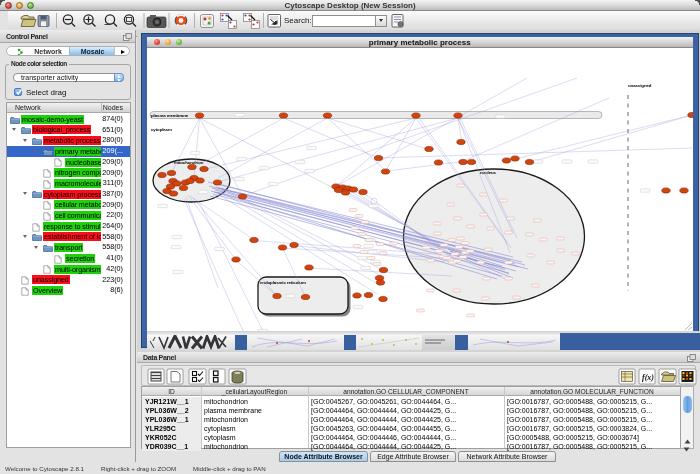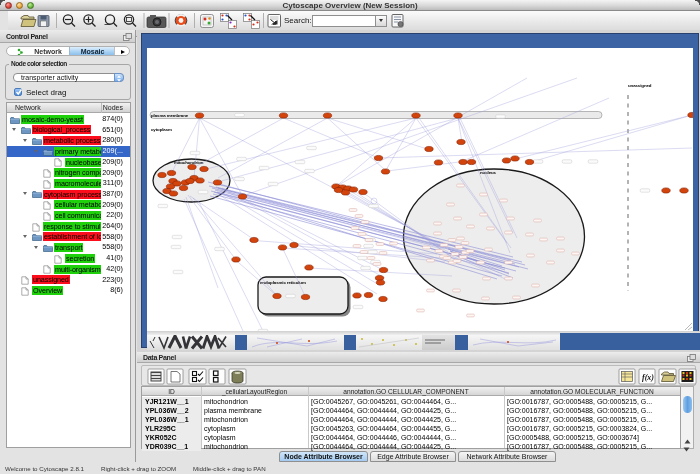--- a/index.html
+++ b/index.html
@@ -52,21 +52,21 @@
 .comp{fill:#ededed;stroke:#1a1a1a;stroke-width:1.3}
 .ctext{font-family:"Liberation Sans",sans-serif;font-weight:bold;font-size:4.4px;fill:#000;letter-spacing:-0.1px}
 </style></head>
 <body>
 <div id="titlebar" class="abs">
   <div class="abs" style="left:0;top:0;width:5px;height:5px;background:radial-gradient(circle at 100% 100%,rgba(0,0,0,0) 4px,#4d4d4d 4.5px)"></div>
   <div class="abs" style="right:0;top:0;width:5px;height:5px;background:radial-gradient(circle at 0% 100%,rgba(0,0,0,0) 4px,#4d4d4d 4.5px)"></div>
   <div class="light abs" style="left:5px;background:radial-gradient(circle at 35% 30%,#ff9a93,#dd4338 60%,#a52e23);border:0.5px solid #8e2f26"></div>
   <div class="light abs" style="left:16px;background:radial-gradient(circle at 35% 30%,#ffe2a0,#e9a73e 60%,#b97a22);border:0.5px solid #99671e"></div>
   <div class="light abs" style="left:27px;background:radial-gradient(circle at 35% 30%,#c5eda0,#6fba3f 60%,#4c8c28);border:0.5px solid #417a22"></div>
-  <div class="t">Cytoscape Overview (New Session)</div>
+  <div class="t">Cytoscape Desktop (New Session)</div>
 </div>
 <div id="toolbar" class="abs">
   <svg class="abs" style="left:0;top:0" width="700" height="19" viewBox="0 0 700 19">
     <g stroke="#b0b0b0">
         <path d="M48.5 2 v15 M136 2 v15 M161 2 v15 M186.5 2 v15 M255.5 2 v15"></path>
       </g>
     <path d="M13 6.5 L16 4.5 L20 4.5 L21 6 L26 6 L26 8 L13 8 Z" fill="#d8cf9a" stroke="#5a5130" stroke-width="0.8"></path>
     <path d="M13 15.5 L15 8.5 L28 8.5 L26 15.5 Z" fill="#cfc27c" stroke="#5a5130" stroke-width="0.8"></path>
     <rect x="30" y="4.5" width="11" height="11" rx="1" fill="#8e9aab" stroke="#4a5666" stroke-width="0.8"></rect>
     <rect x="32.5" y="10" width="6" height="5.5" fill="#f2f2f2" stroke="#555" stroke-width="0.5"></rect>
@@ -312,20 +312,25 @@
               <path d="M5 0.8 L5 3 L7.2 3" fill="none" stroke="#8a8a8a" stroke-width="0.7"></path>
             </svg></span>
           <span class="tlab gg" style="left:25px;max-width:69px">Overview</span>
           <span class="tcount">8(6)</span>
         </div>
       </div>
   </div>
 </div>
 <div id="desk" class="abs">
   <div id="netframe" class="abs"></div>
+  <div id="nettitle" class="abs">primary metabolic process
+    <div class="light abs" style="left:7px;top:2px;width:6.5px;height:6.5px;background:radial-gradient(circle at 35% 30%,#ff9a93,#dd4338 60%,#a52e23)"></div>
+    <div class="light abs" style="left:18px;top:2px;width:6.5px;height:6.5px;background:radial-gradient(circle at 35% 30%,#ffe2a0,#e9a73e 60%,#b97a22)"></div>
+    <div class="light abs" style="left:29px;top:2px;width:6.5px;height:6.5px;background:radial-gradient(circle at 35% 30%,#c5eda0,#6fba3f 60%,#4c8c28)"></div>
+  </div>
   <div id="netcanvas" class="abs">
     <svg id="graph" width="546" height="283" viewBox="0 0 546 283">
         <rect x="3" y="63.5" width="452" height="7" rx="3.5" fill="#eaeaea" stroke="#9a9a9a" stroke-width="0.7"></rect>
         <text x="4" y="68.5" class="ctext">plasma membrane</text>
         <text x="4" y="82.5" class="ctext">cytoplasm</text>
         <ellipse cx="44.5" cy="132.5" rx="38.5" ry="21.5" class="comp"></ellipse>
         <text x="27" y="115.5" class="ctext">mitochondrion</text>
         <ellipse cx="347" cy="188.5" rx="90.5" ry="67.5" class="comp"></ellipse>
         <text x="333" y="125.5" class="ctext">nucleus</text>
         <rect x="111" y="229" width="90" height="37" rx="8" fill="#222" opacity="0.55" transform="translate(2.5,2.5)"></rect>

